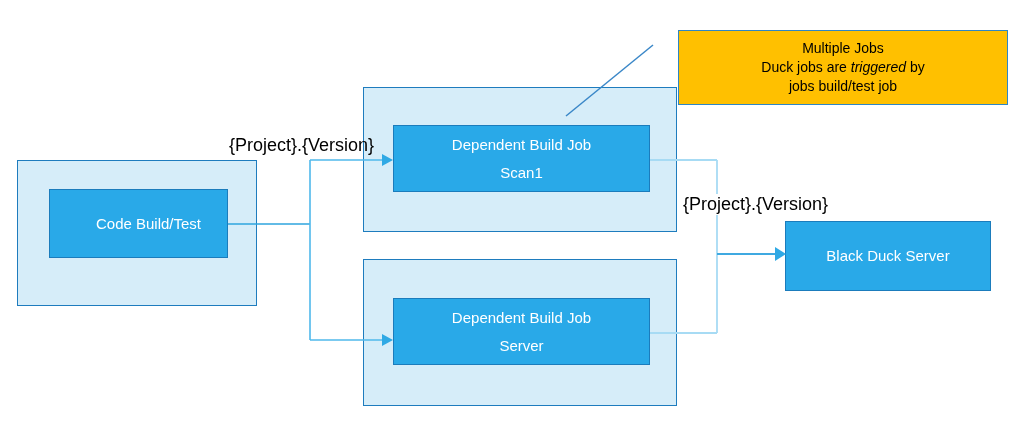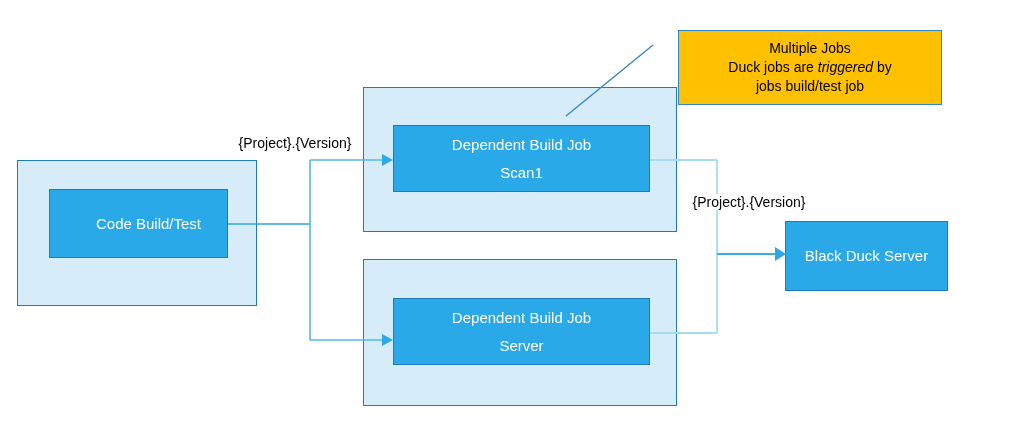--- a/index.html
+++ b/index.html
@@ -26,26 +26,26 @@
   .node-box{
     position:absolute;background:var(--node-fill);
     border:1px solid var(--node-border);box-sizing:border-box;
     color:#fff;display:flex;flex-direction:column;align-items:center;justify-content:center;
     font-size:15px;line-height:1.3;text-align:center;z-index:2;gap:9px;
   }
   .connector-layer{
     position:absolute;left:0;top:0;width:1014px;height:435px;z-index:3;pointer-events:none;
   }
   .flow-label{
-    position:absolute;font-size:14px;color:#000;white-space:nowrap;
+    position:absolute;font-size:18px;color:#000;white-space:nowrap;
     text-align:center;z-index:4;
   }
   .flow-label.masked{background:#fff;padding:0 2px;}
   .callout{
-    position:absolute;left:678px;top:30px;width:264px;height:75px;
+    position:absolute;left:678px;top:30px;width:330px;height:75px;
     background:var(--orange-fill);border:1.5px solid var(--orange-border);
     box-sizing:border-box;display:flex;flex-direction:column;justify-content:center;
     text-align:center;font-size:14px;color:#000;line-height:1.35;z-index:5;
   }
   .callout .em{font-style:italic;margin-top:9px;}
 </style>
 </head>
 <body>
 
 <div class="canvas">
@@ -61,21 +61,21 @@
   <div class="node-box" style="left:393px;top:125px;width:257px;height:67px;">
     <div>Dependent Build Job</div>
     <div>Scan1</div>
   </div>
 
   <div class="node-box" style="left:393px;top:298px;width:257px;height:67px;">
     <div>Dependent Build Job</div>
     <div>Server</div>
   </div>
 
-  <div class="node-box" style="left:785px;top:221px;width:163px;height:70px;align-items:center;">
+  <div class="node-box" style="left:785px;top:221px;width:206px;height:70px;align-items:center;">
     <div>Black Duck Server</div>
   </div>
 
   <svg class="connector-layer" width="1014" height="435" viewBox="0 0 1014 435" xmlns="http://www.w3.org/2000/svg">
 
     <line x1="228" y1="224" x2="310" y2="224" stroke="#2EA4DE" stroke-width="1.6"></line>
 
     <line x1="310" y1="160" x2="310" y2="340" stroke="#4FB8EB" stroke-width="1.6"></line>
 
     <line x1="310" y1="160" x2="383" y2="160" stroke="#4FB8EB" stroke-width="1.6"></line>

